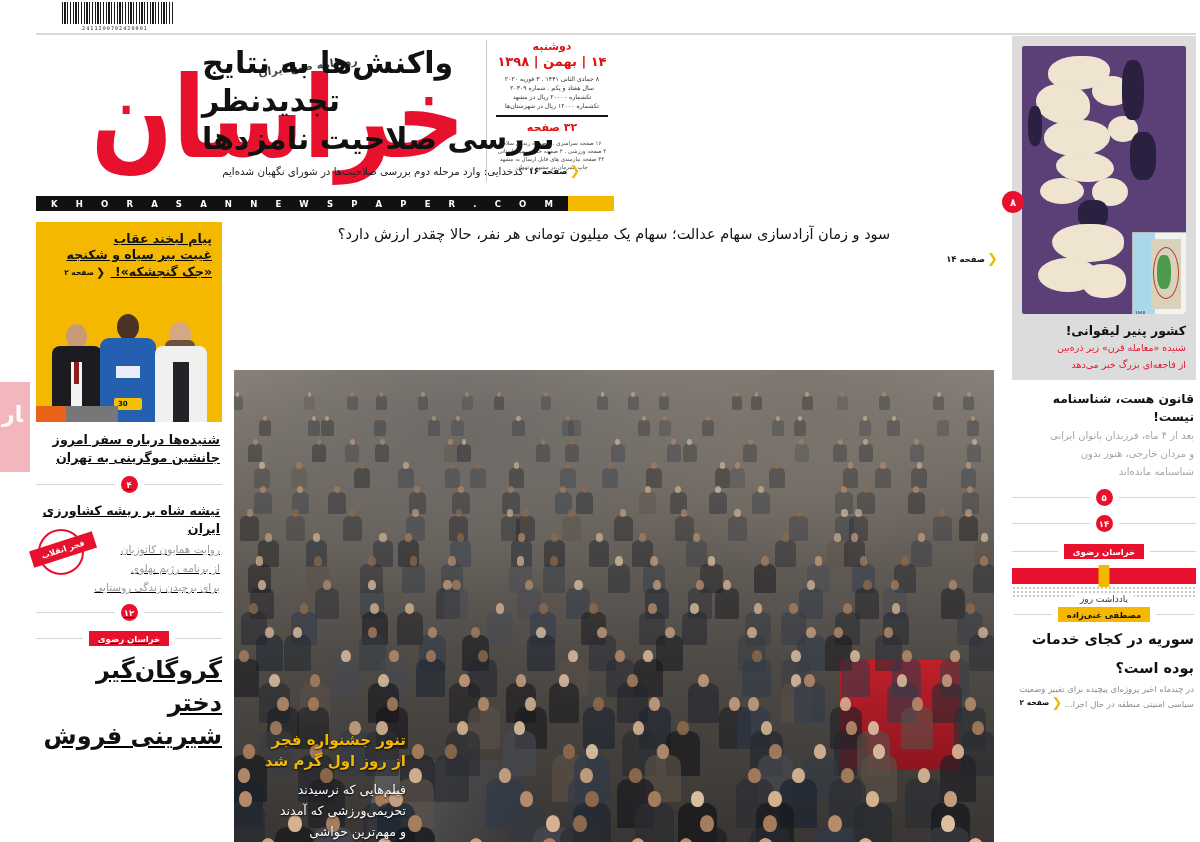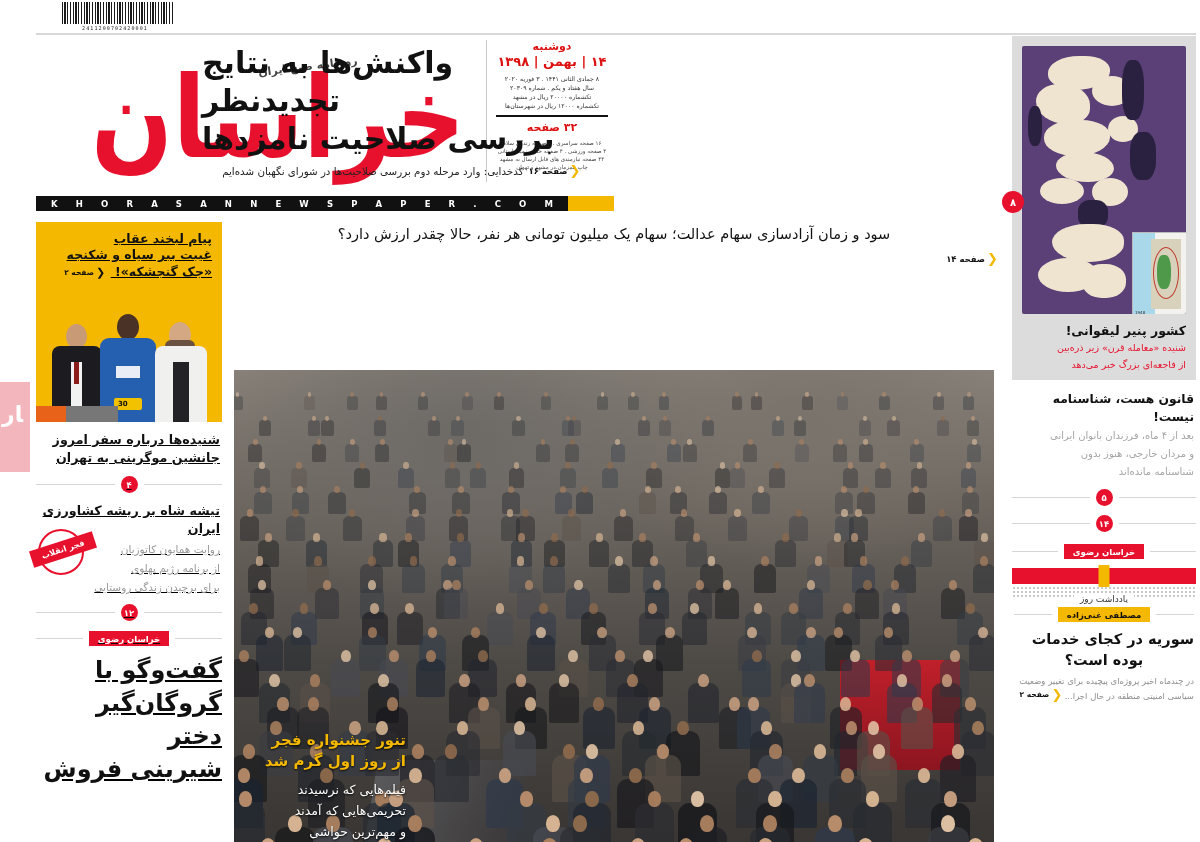--- a/index.html
+++ b/index.html
@@ -353,21 +353,20 @@
       <span class="sep-line"></span>
     </div>
 
 
     <div class="tag-row">
       <span class="tag-line"></span>
       <span class="redtag">خراسان رضوی</span>
       <span class="tag-line"></span>
     </div>
     <div class="big-left-head">
-      <div>گفت‌وگو با</div>
       <div>گروگان‌گیر دختر</div>
       <div>شیرینی فروش</div>
 
     </div>
   </div>
 
   <div class="edge-tab"></div>
   <div class="edge-tab-txt">ﺎﺭ</div>
 
   <div class="col-center">
@@ -916,21 +915,21 @@
           <div class="crowd-dot" style="left:524.0px;top:468.1px;width:14.6px;height:17.8px;background:#c9a181;opacity:1.00;"></div>
           <div class="crowd-dot" style="left:624.2px;top:468.1px;width:14.6px;height:17.8px;background:#d8b694;opacity:1.00;"></div>
           <div class="crowd-dot" style="left:734.3px;top:468.1px;width:14.6px;height:17.8px;background:#d8b694;opacity:1.00;"></div>
         </div>
 
       <div class="cap-box">
         <div class="cap-t1">تنور جشنواره فجر</div>
         <div class="cap-t1">از روز اول گرم شد</div>
         <div class="cap-body">
           <div>فیلم‌هایی که نرسیدند</div>
-          <div>تحریمی‌هایی که آمدند</div>
+          <div>تحریمی‌ورزشی که آمدند</div>
           <div>و مهم‌ترین حواشی</div>
 
         </div>
 
       </div>
     </div>
   </div>
 
   <div class="col-right">
 
@@ -999,21 +998,21 @@
       <span>یادداشت روز</span>
     </div>
 
     <div class="r-item" style="padding-top:8px;">
       <div style="display:flex;align-items:center;gap:6px;">
         <span class="tag-line"></span>
         <span class="ytag">مصطفی غنی‌زاده</span>
         <span class="tag-line"></span>
       </div>
       <div class="r-big">سوریه در کجای خدمات</div>
-      <div class="r-big" style="margin-top:0;text-align:center;">بوده است؟</div>
+      <div class="r-big" style="margin-top:8px;">بوده است؟</div>
       <div class="r-small">در چندماه اخیر پروژه‌ای پیچیده برای تغییر وضعیت</div>
       <div class="r-small" style="margin-top:0;">
         <span>سیاسی امنیتی منطقه در حال اجرا...</span>
         <span class="pg-tag" style="font-size:7.5px;">
           <span class="chev-y">❮</span>
           <span>صفحه ۲</span>
         </span>
       </div>
     </div>
   </div>

